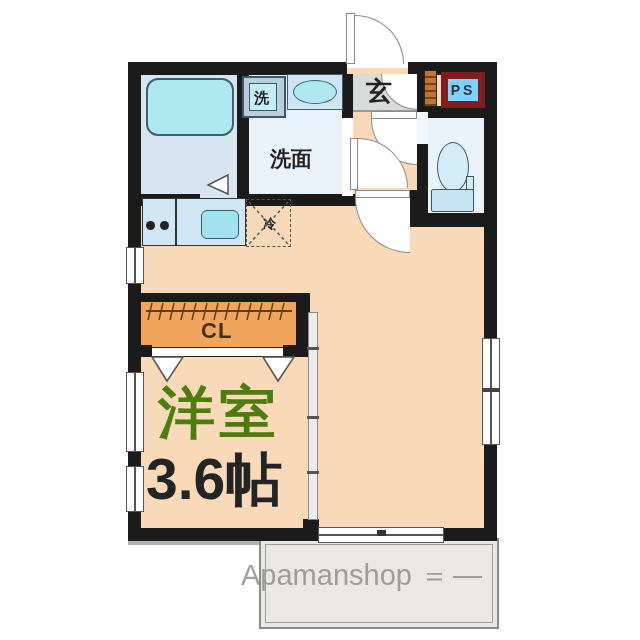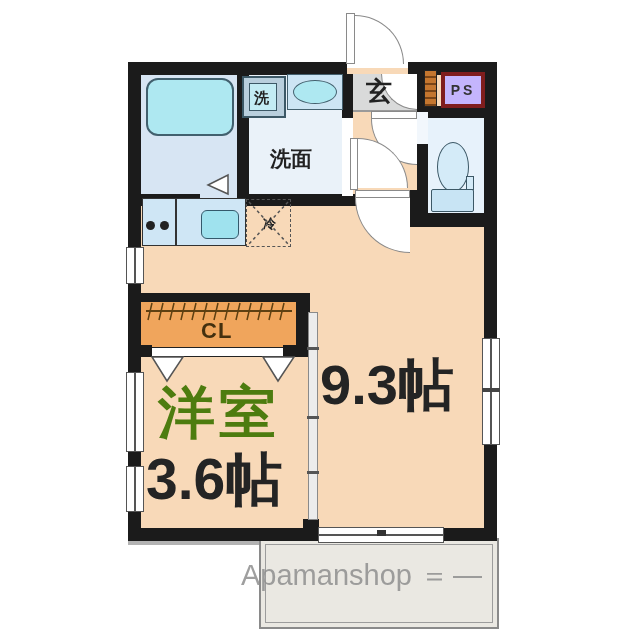--- a/index.html
+++ b/index.html
@@ -104,21 +104,21 @@
   <div class="fixture" style="left:246px;top:199px;width:45px;height:48px;border:1.5px dashed #555;"></div>
   <div class="lbl" style="left:262px;top:217px;font-size:13px;background:#f8d9b8;padding:0 1px;">冷</div>
 
   <div style="position:absolute;left:152px;top:347px;width:131px;height:10px;background:#fff;border-top:1.5px solid #222;border-bottom:1.5px solid #222;box-sizing:border-box;"></div>
   <div style="position:absolute;left:308px;top:312px;width:10px;height:208px;background:#ececec;border:1px solid #8a8a8a;box-sizing:border-box;"></div>
   <div style="position:absolute;left:307px;top:347px;width:12px;height:3px;background:#555;"></div>
   <div style="position:absolute;left:307px;top:416px;width:12px;height:3px;background:#555;"></div>
   <div style="position:absolute;left:307px;top:471px;width:12px;height:3px;background:#555;"></div>
 
   <div style="position:absolute;left:424px;top:70px;width:13px;height:37px;background:repeating-linear-gradient(180deg,#c4762f 0 5px,#7a4416 5px 7px);border:1px solid #222;box-sizing:border-box;"></div>
-  <div style="position:absolute;left:441px;top:72px;width:44px;height:36px;background:#c4b5fd;border:4px solid #7f1d1d;box-sizing:border-box;display:flex;align-items:center;justify-content:center;">
+  <div style="position:absolute;left:441px;top:72px;width:44px;height:36px;background:#7dd3fc;border:7px solid #7f1d1d;box-sizing:border-box;display:flex;align-items:center;justify-content:center;">
     <span class="lbl" style="position:static;font-size:14px;letter-spacing:3px;color:#333;">PS</span>
   </div>
 
   <svg width="640" height="640" style="position:absolute;left:0;top:0;pointer-events:none;">
 
     <polygon points="208,185 228,175 228,194" fill="#ffffff" stroke="#555" stroke-width="1.5"></polygon>
 
     <g stroke="#5f4012" stroke-width="2">
       <line x1="146" y1="311" x2="292" y2="311"></line>
       <g stroke-width="1.5">
@@ -142,21 +142,20 @@
     <polygon points="263,357 294,357 278,381" fill="#ffffff" stroke="#555" stroke-width="1.5"></polygon>
 
     <g stroke="#555" stroke-width="1.5" stroke-dasharray="3,3">
       <line x1="249" y1="202" x2="288" y2="244"></line>
       <line x1="288" y1="202" x2="249" y2="244"></line>
     </g>
   </svg>
 
   <div class="lbl" style="left:366px;top:78px;font-size:26px;">玄</div>
   <div class="lbl" style="left:201px;top:320px;font-size:22px;color:#44300f;letter-spacing:1px;">CL</div>
-  <div class="lbl" style="left:320px;top:357px;font-size:56px;font-weight:600;color:#242424;">9.3帖</div>
   <div class="lbl" style="left:158px;top:384px;font-size:57px;letter-spacing:4px;color:#4d7c0f;">洋室</div>
   <div class="lbl" style="left:146px;top:451px;font-size:57px;color:#242424;">3.6帖</div>
 
   <div style="position:absolute;left:241px;top:556px;font-size:29px;color:#8f8f8f;opacity:.85;white-space:nowrap;font-weight:400;z-index:5;">
     <span>Apamanshop</span>
     <span style="letter-spacing:-2px;">＝ —</span>
   </div>
 
 </div>
 

